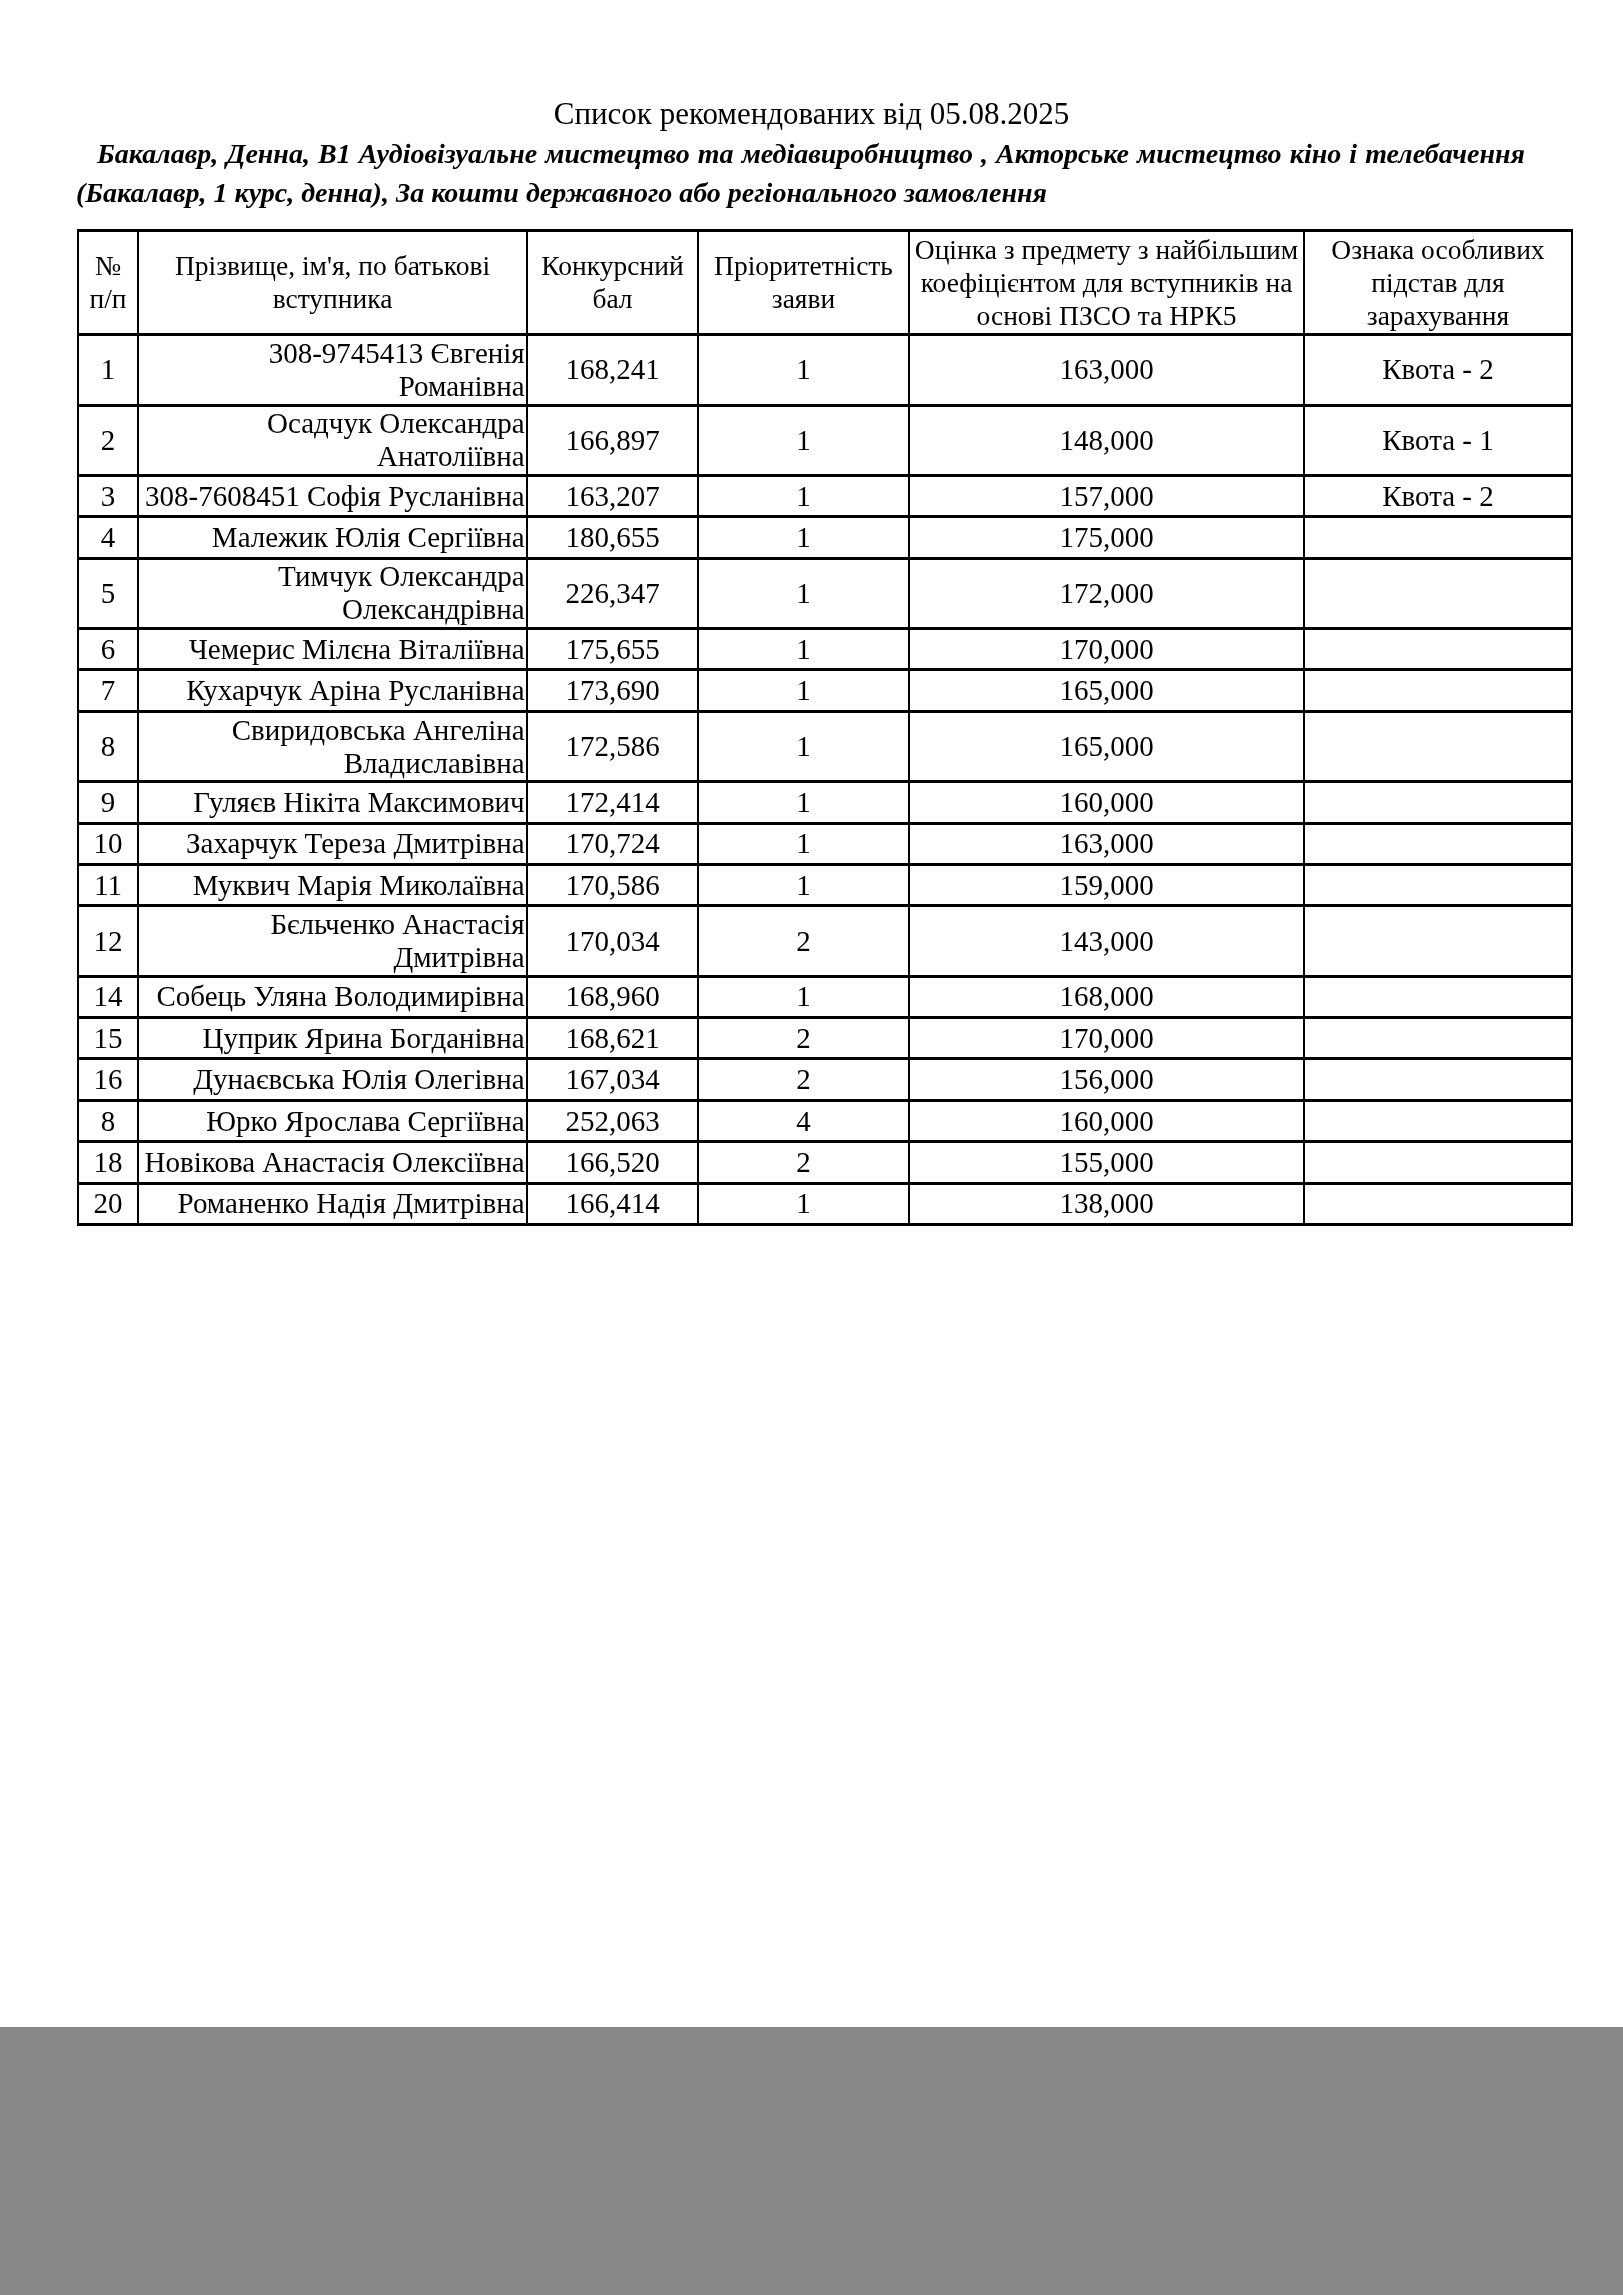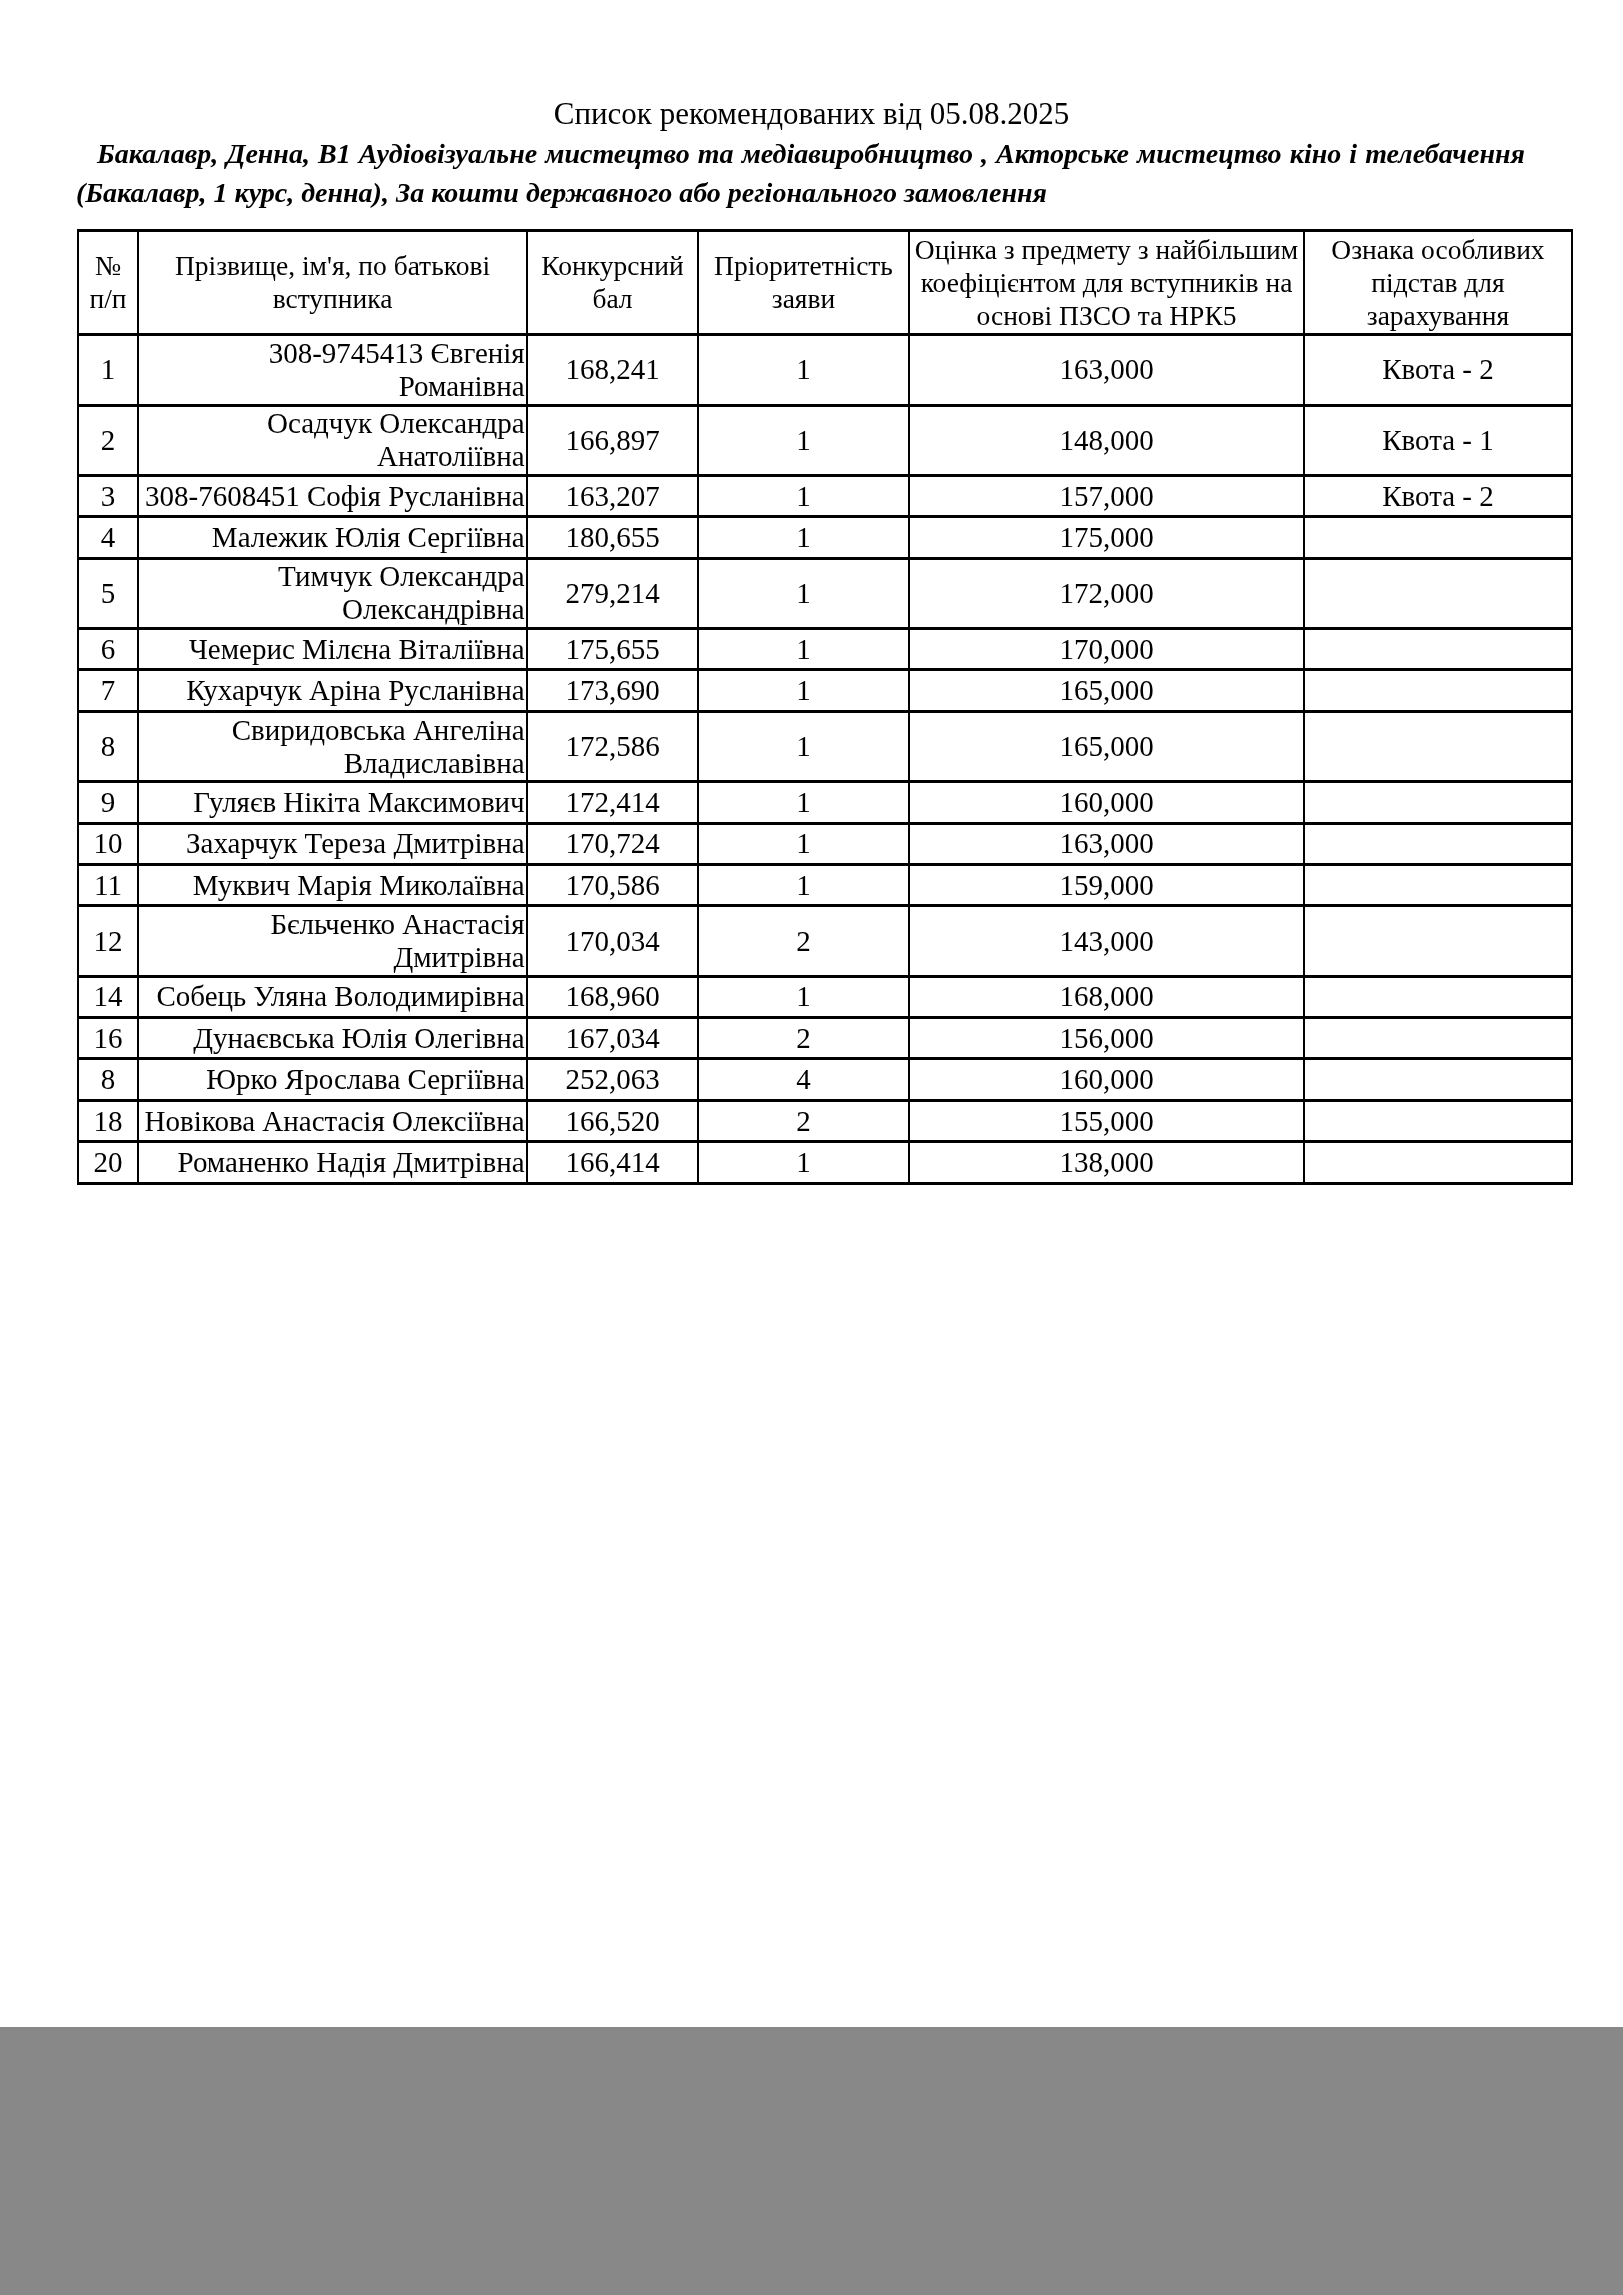--- a/index.html
+++ b/index.html
@@ -123,21 +123,21 @@
       <td>4</td>
       <td class="name-cell">Малежик Юлія Сергіївна</td>
       <td>180,655</td>
       <td>1</td>
       <td>175,000</td>
       <td></td>
     </tr>
         <tr>
       <td>5</td>
       <td class="name-cell">Тимчук Олександра Олександрівна</td>
-      <td>279,214</td>
+      <td>226,347</td>
       <td>1</td>
       <td>172,000</td>
       <td></td>
     </tr>
         <tr>
       <td>6</td>
       <td class="name-cell">Чемерис Мілєна Віталіївна</td>
       <td>175,655</td>
       <td>1</td>
       <td>170,000</td>
@@ -190,20 +190,28 @@
       <td>2</td>
       <td>143,000</td>
       <td></td>
     </tr>
         <tr>
       <td>14</td>
       <td class="name-cell">Собець Уляна Володимирівна</td>
       <td>168,960</td>
       <td>1</td>
       <td>168,000</td>
+      <td></td>
+    </tr>
+        <tr>
+      <td>15</td>
+      <td class="name-cell">Цуприк Ярина Богданівна</td>
+      <td>168,621</td>
+      <td>2</td>
+      <td>170,000</td>
       <td></td>
     </tr>
         <tr>
       <td>16</td>
       <td class="name-cell">Дунаєвська Юлія Олегівна</td>
       <td>167,034</td>
       <td>2</td>
       <td>156,000</td>
       <td></td>
     </tr>

